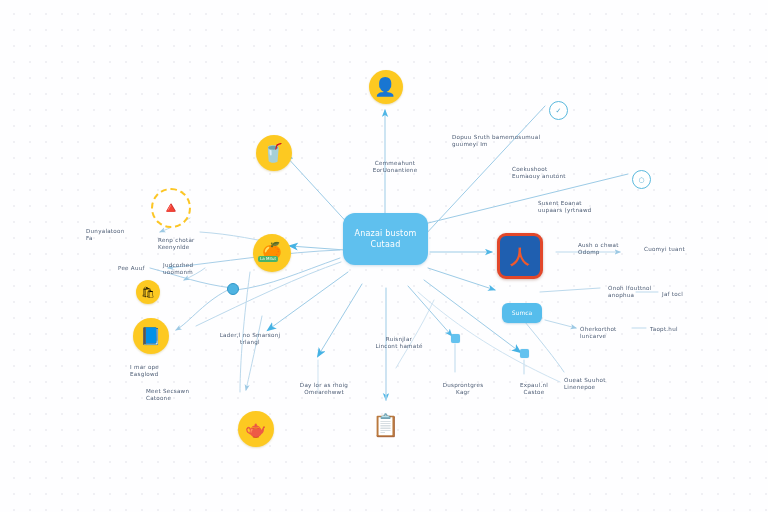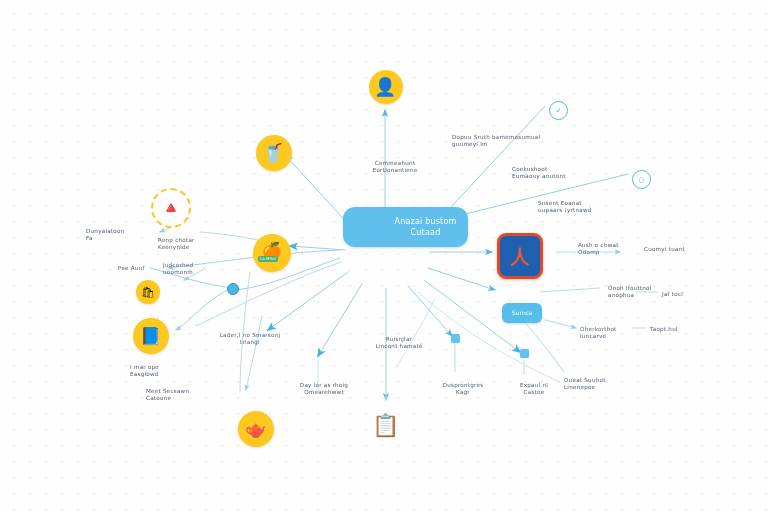--- a/index.html
+++ b/index.html
@@ -162,21 +162,21 @@
       <path d="M520,316 C540,340 556,360 564,372" stroke="#bcd9ec"></path>
       <path d="M455,344 L455,372" stroke="#bcd9ec"></path>
       <path d="M524,360 L524,374" stroke="#bcd9ec"></path>
       <path d="M386,344 L386,400" stroke="#cfe3f1"></path>
       <path d="M318,360 L318,392" stroke="#cfe3f1"></path>
       <path d="M418,292 C450,320 490,350 560,382" stroke="#cfe3f1"></path>
       <path d="M434,300 C420,330 405,352 396,368" stroke="#cfe3f1"></path>
     </g>
   </svg>
 
-  <div class="center-node" style="left:343px;top:207px;width:85px;height:40px;padding-left:40px;">Anazai bustom
+  <div class="center-node" style="left:343px;top:213px;width:85px;height:52px;">Anazai bustom
 Cutaad</div>
 
   <div class="app-tile" style="left:497px;top:233px;width:40px;height:40px;">
     <span class="glyph">人</span>
   </div>
 
   <div class="pill-node" style="left:502px;top:303px;width:40px;height:20px;">Sumca</div>
 
   <div class="bubble" style="left:369px;top:70px;width:34px;height:34px;">
     <span class="em" style="font-size:18px;">👤</span>

